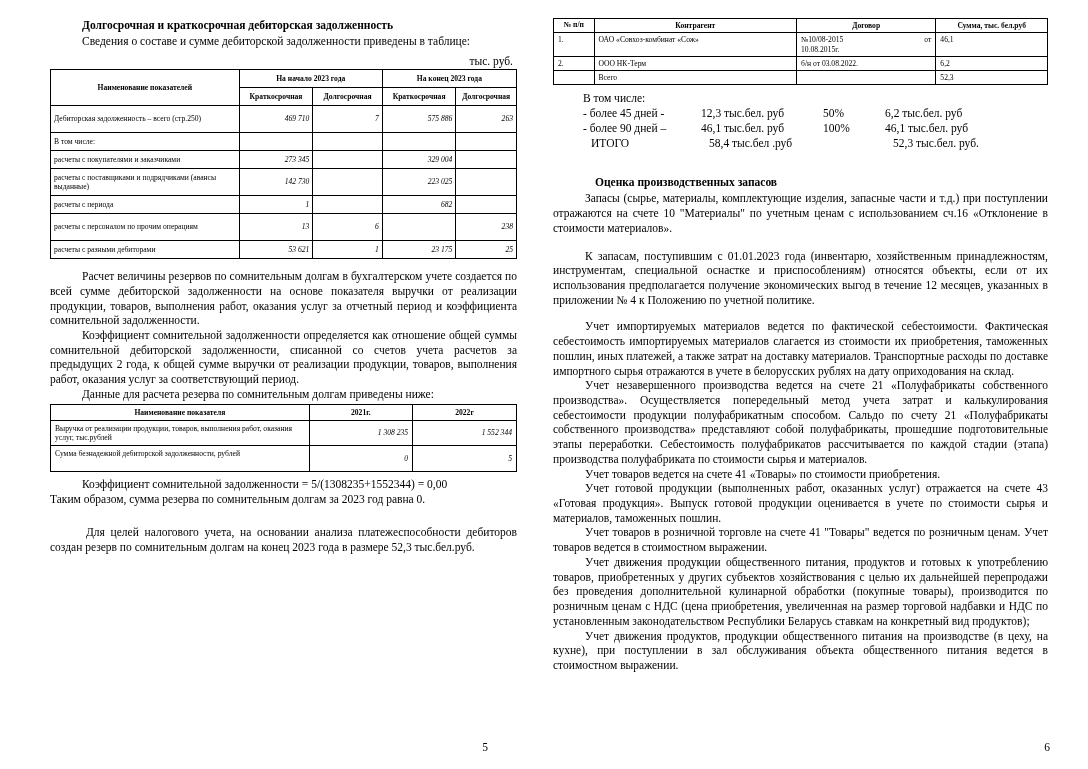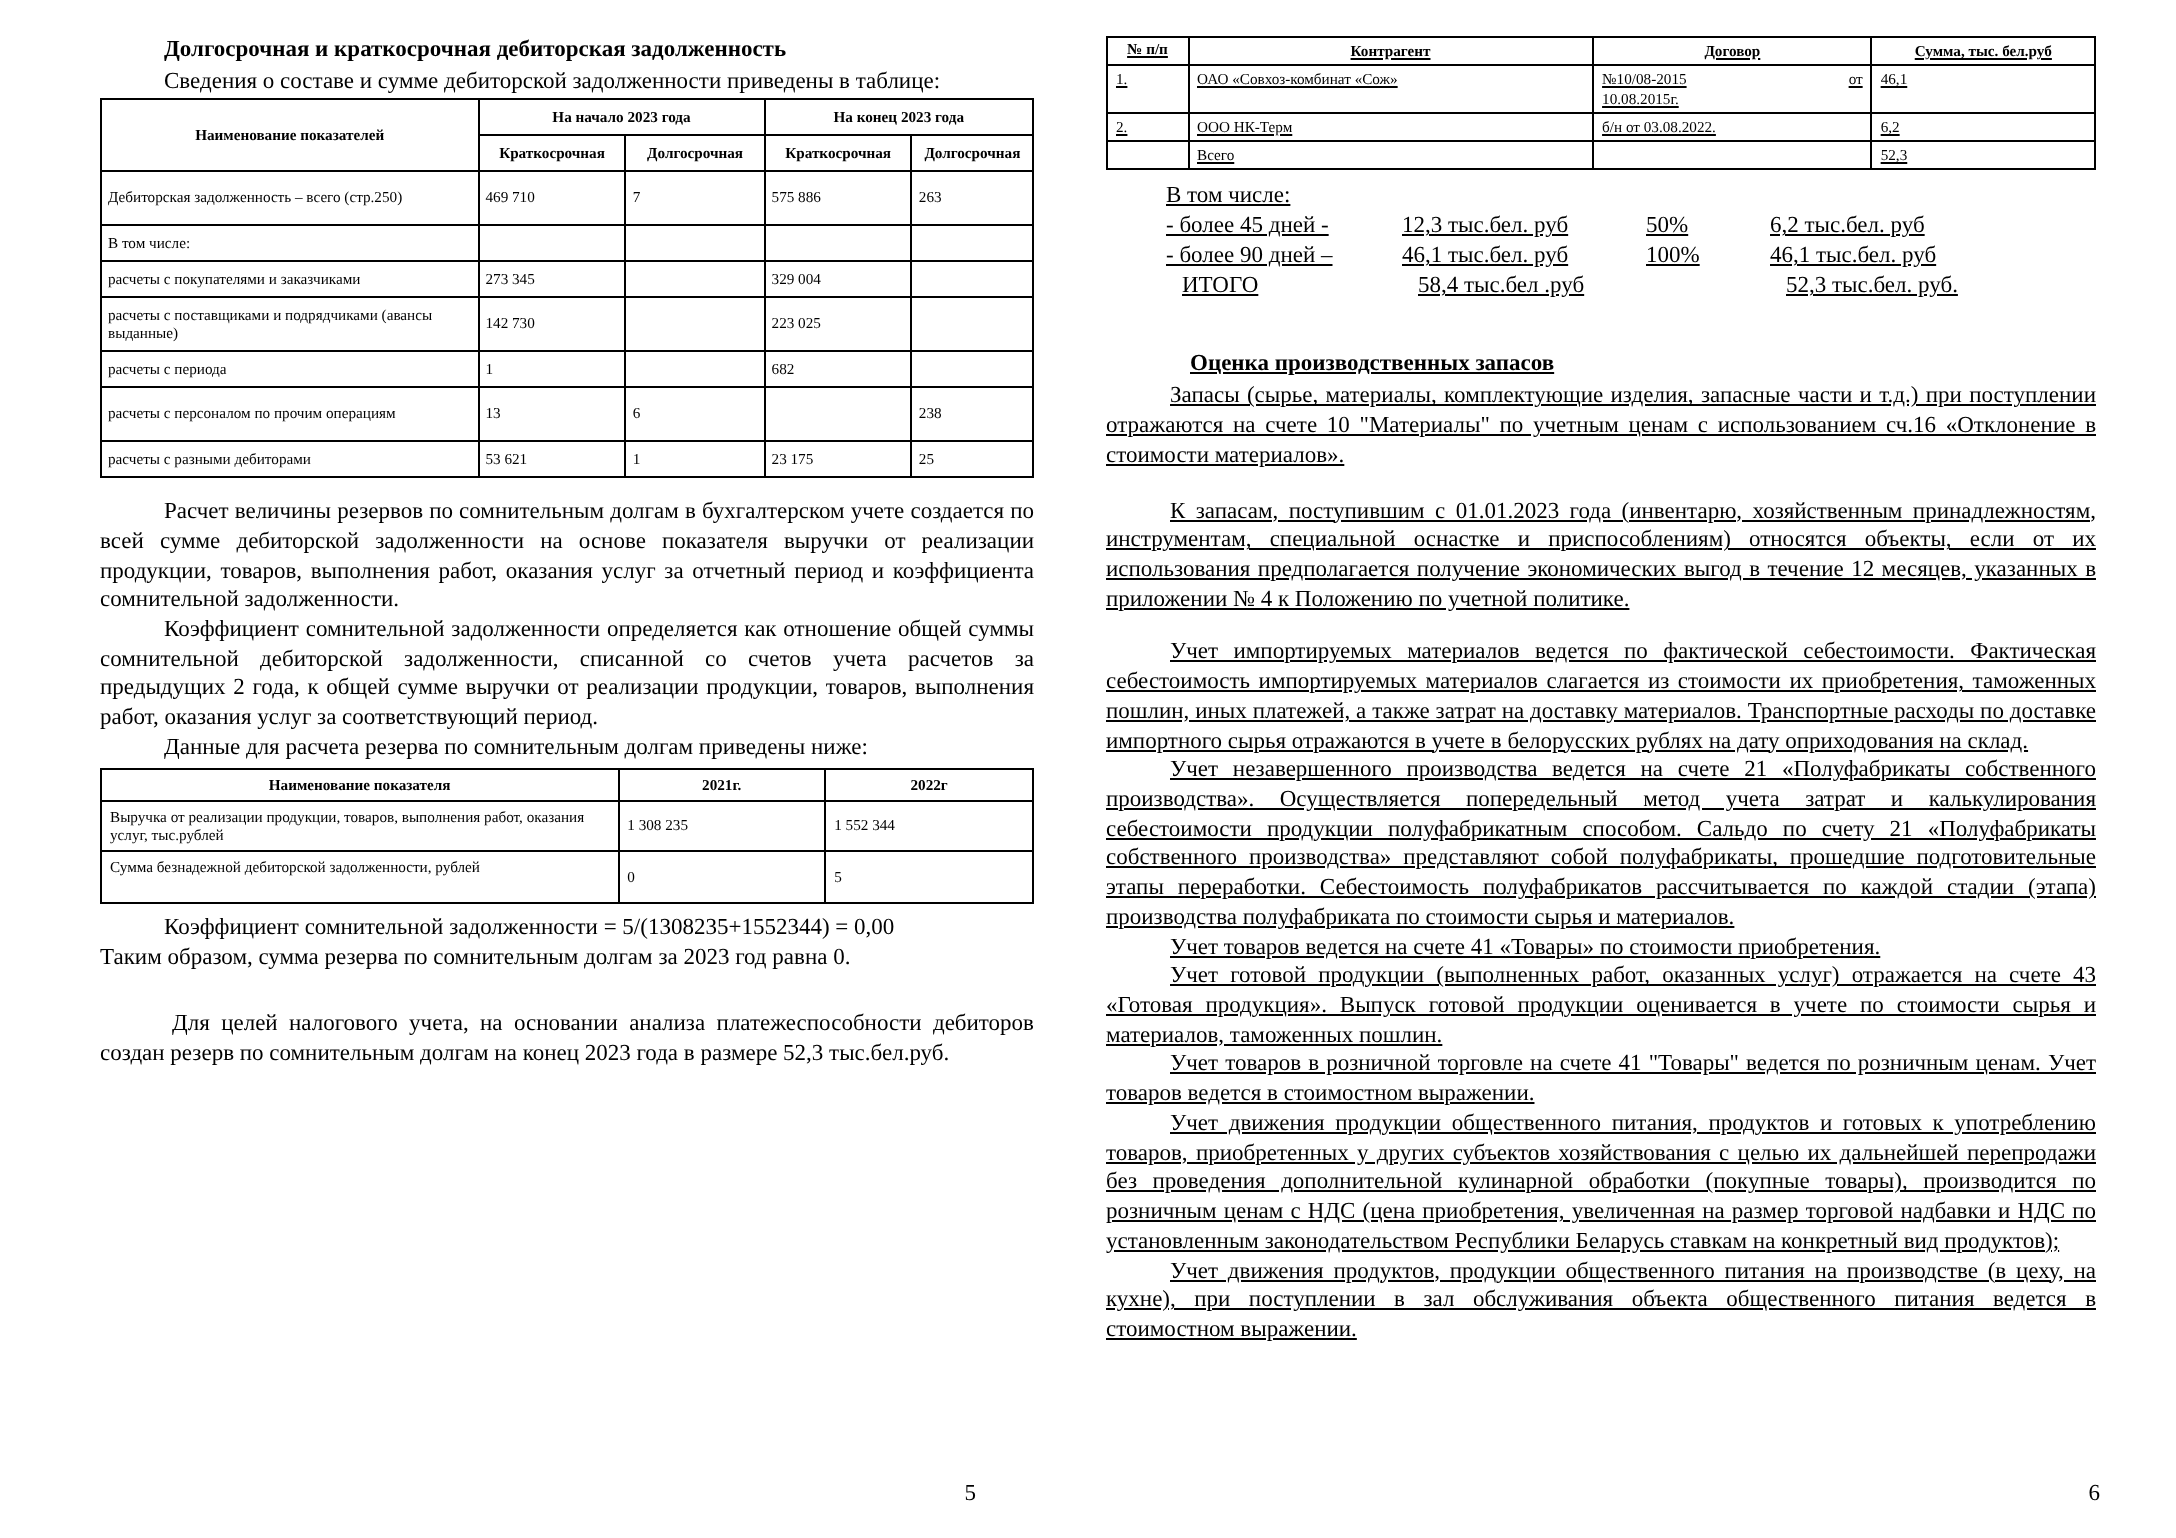--- a/index.html
+++ b/index.html
@@ -25,21 +25,20 @@
     box-sizing: border-box;
     height: 769px;
   }
   .page-left {
     width: 545px;
     padding: 18px 28px 0 50px;
   }
   .page-right {
     width: 543px;
     padding: 18px 40px 0 8px;
-    text-decoration: underline;
   }
   .page-num {
     position: absolute;
     bottom: 16px;
     font-size: 11.5px;
   }
   .page-left .page-num { right: 57px; }
   .page-right .page-num { right: 38px; }
 
   h2.heading {
@@ -81,21 +80,21 @@
   table.doc td, table.doc th {
     border: 0.8px solid #000;
     padding: 2px 3px;
     vertical-align: middle;
     line-height: 1.22;
   }
   table.doc th {
     font-weight: bold;
     text-align: center;
   }
-  td.num { text-align: left; }
+  td.num { text-align: right; font-style: italic; }
   td.lbl { text-align: left; }
 
   
   table.t1 td, table.t1 th { height: 13px; }
   table.t1 .r-tall td { height: 22px; }
 
   
   table.t2 td, table.t2 th { padding: 3px 4px; }
 
   
@@ -134,20 +133,21 @@
 <body>
 
 <div class="spread">
 
   <div class="page page-left">
 
     <h2 class="heading">Долгосрочная и краткосрочная дебиторская задолженность</h2>
 
     <p class="para">Сведения о составе и сумме дебиторской задолженности приведены в таблице:</p>
 
+    <div class="units">тыс. руб.</div>
 
     <table class="doc t1">
       <colgroup>
         <col style="width:40.5%">
         <col style="width:15.8%">
         <col style="width:14.9%">
         <col style="width:15.8%">
         <col style="width:13%">
       </colgroup>
       <thead>

